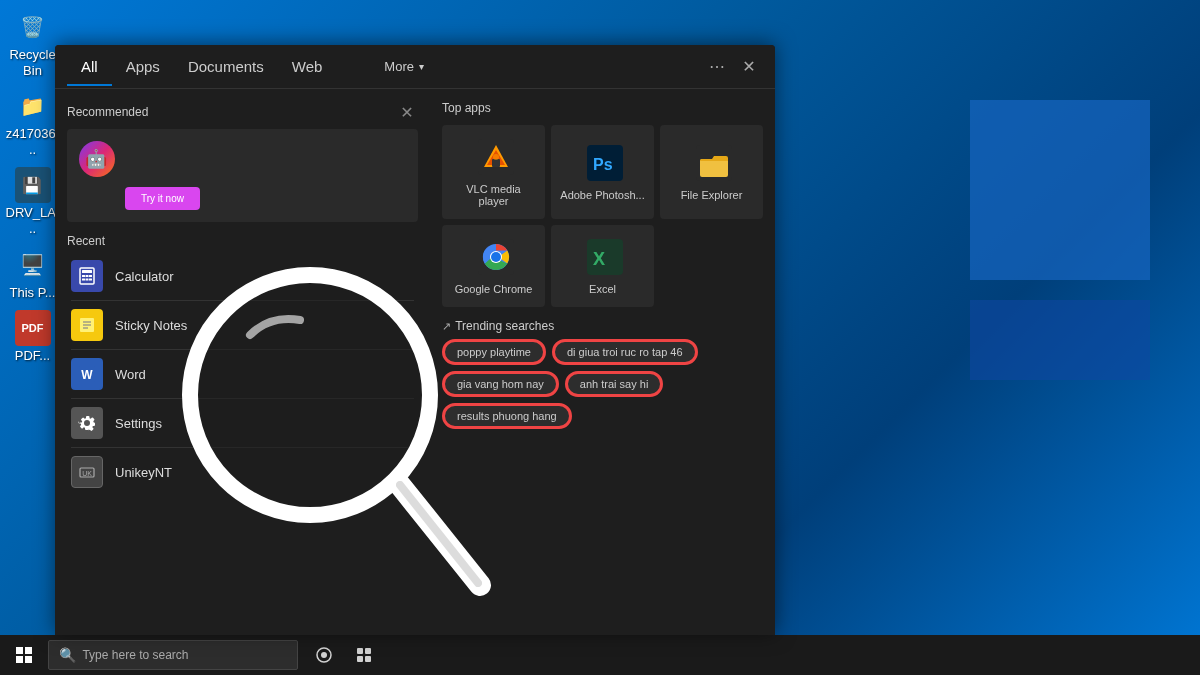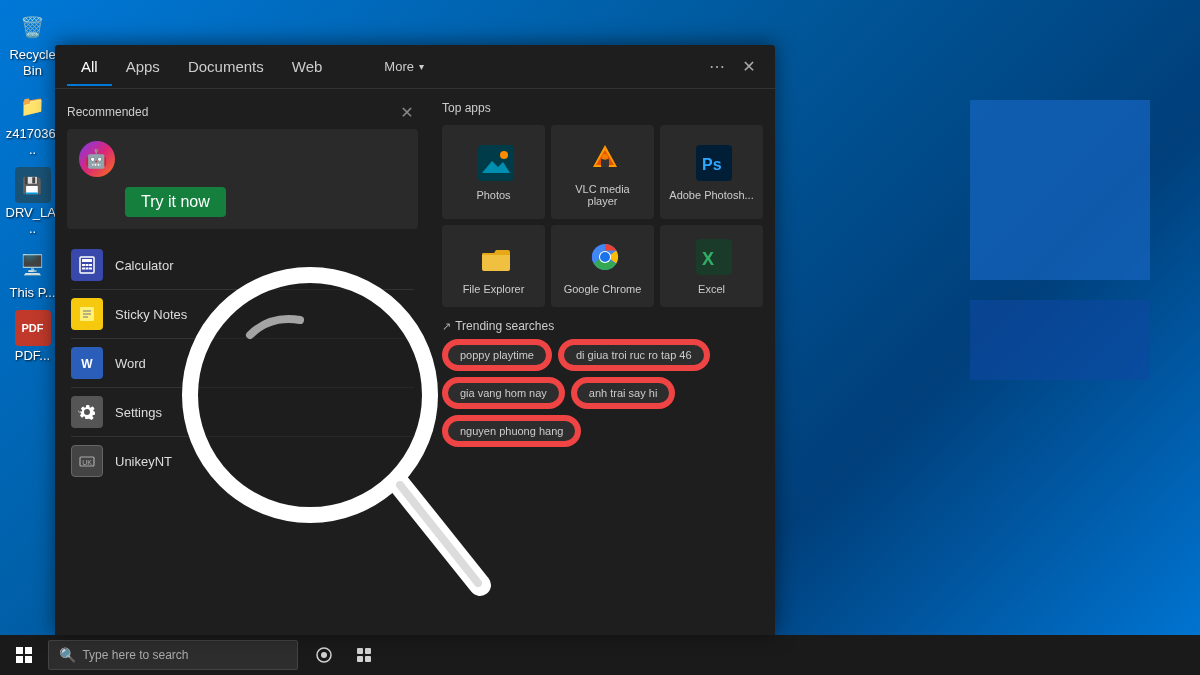--- a/index.html
+++ b/index.html
@@ -269,26 +269,26 @@
       color: white;
       font-size: 13px;
       font-weight: 600;
       margin-bottom: 2px;
     }
     .recommended-card-sub {
       color: #aaa;
       font-size: 11px;
     }
     .try-btn {
-      background: #15803d;
+      background: #d946ef;
       color: white;
       border: none;
       border-radius: 4px;
       padding: 6px 16px;
-      font-size: 16px;
+      font-size: 10px;
       cursor: pointer;
       align-self: flex-start;
       margin-left: 46px;
     }
 
     
     .recent-title {
       color: #ccc;
       font-size: 12px;
       margin-bottom: 4px;
@@ -377,21 +377,21 @@
       gap: 4px;
       margin-bottom: 6px;
     }
     .trending-tags {
       display: flex;
       flex-wrap: wrap;
       gap: 6px;
     }
     .trending-tag {
       background: #2d2d2d;
-      border: 6px solid #ef4444;
+      border: 3px solid #ef4444;
       border-radius: 20px;
       padding: 4px 12px;
       color: #ccc;
       font-size: 11px;
       cursor: pointer;
       white-space: nowrap;
     }
 
     
     .magnifier {
@@ -498,20 +498,21 @@
           </div>
           <div class="recommended-card">
             <div class="recommended-card-top">
               <div class="copilot-icon">🤖</div>
             </div>
             <button class="try-btn">Try it now</button>
           </div>
         </div>
 
         <div>
+          <div class="recent-title">Recent</div>
 
           <div class="recent-item">
             <div class="recent-item-icon" style="background:#3949ab;">
               <svg width="20" height="20" viewBox="0 0 20 20" fill="white">
                 <rect x="3" y="2" width="14" height="16" rx="1" fill="none" stroke="white" stroke-width="1.5"></rect>
                 <rect x="5" y="4" width="10" height="3" rx="0.5" fill="white"></rect>
                 <rect x="5" y="9" width="3" height="2" rx="0.3" fill="white"></rect>
                 <rect x="8.5" y="9" width="3" height="2" rx="0.3" fill="white"></rect>
                 <rect x="12" y="9" width="3" height="2" rx="0.3" fill="white"></rect>
                 <rect x="5" y="12.5" width="3" height="2" rx="0.3" fill="white"></rect>
@@ -569,31 +570,20 @@
         </div>
 
       </div>
 
       <div class="right-col">
 
         <div>
           <div class="section-title">Top apps</div>
           <div class="apps-grid">
 
-            <div class="app-tile">
-              <div class="app-tile-icon">
-                <svg width="36" height="36" viewBox="0 0 36 36">
-                  <rect width="36" height="36" rx="4" fill="#003b4a"></rect>
-                  <polygon points="4,28 14,16 20,22 25,17 32,28" fill="#0099bc" opacity="0.9"></polygon>
-                  <circle cx="26" cy="10" r="4" fill="#ff8c00"></circle>
-                  <polygon points="4,28 14,16 20,22 25,17 32,28" fill="none" stroke="#0099bc" stroke-width="0"></polygon>
-                </svg>
-              </div>
-              <div class="app-tile-label">Photos</div>
-            </div>
 
             <div class="app-tile">
               <div class="app-tile-icon">
                 <svg width="36" height="36" viewBox="0 0 36 36">
                   <rect width="36" height="36" rx="4" fill="#2a2a2a"></rect>
                   <polygon points="18,6 30,28 6,28" fill="#f90"></polygon>
                   <polygon points="18,11 27,26 9,26" fill="#e65100"></polygon>
                   <rect x="14" y="20" width="8" height="8" rx="1" fill="#333"></rect>
                   <circle cx="18" cy="18" r="3" fill="#f90" opacity="0.6"></circle>
                 </svg>
@@ -655,21 +645,21 @@
         <div>
           <div class="trending-title">
             <span style="color:#aaa; font-size:11px;">↗</span>
             <span>Trending searches</span>
           </div>
           <div class="trending-tags">
             <div class="trending-tag">poppy playtime</div>
             <div class="trending-tag">di giua troi ruc ro tap 46</div>
             <div class="trending-tag">gia vang hom nay</div>
             <div class="trending-tag">anh trai say hi</div>
-            <div class="trending-tag">nguyen phuong hang</div>
+            <div class="trending-tag">results phuong hang</div>
           </div>
         </div>
 
       </div>
     </div>
   </div>
 
   <div class="magnifier">
     <svg width="340" height="380" viewBox="0 0 340 380">
 

